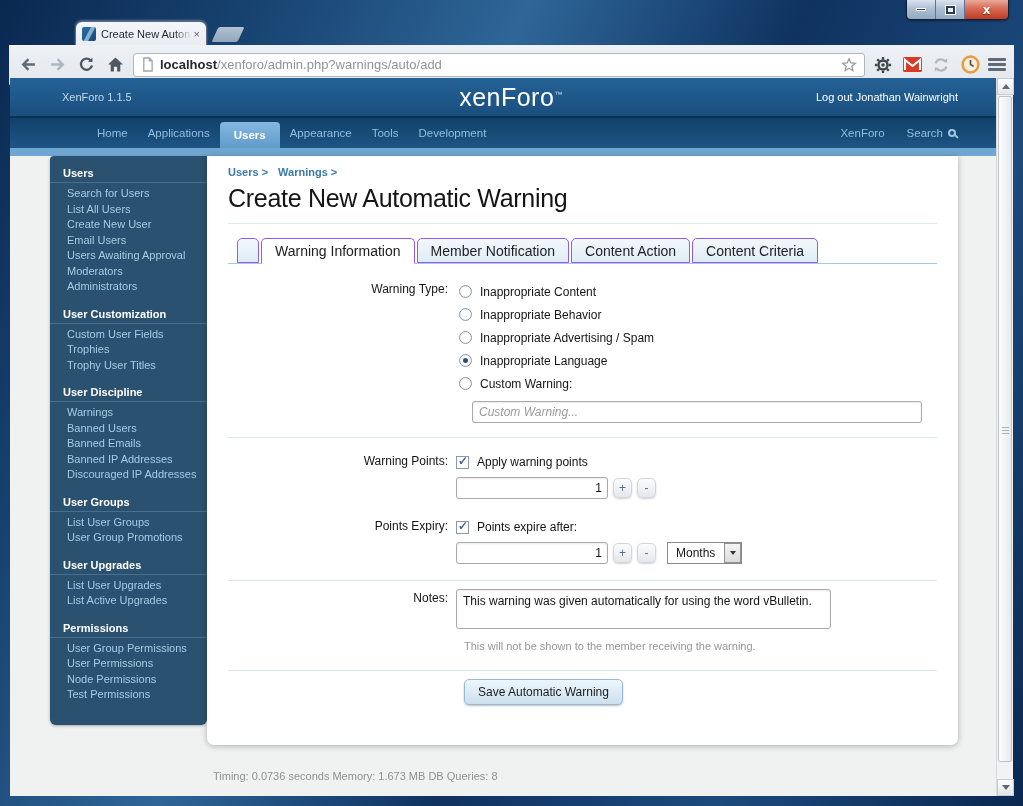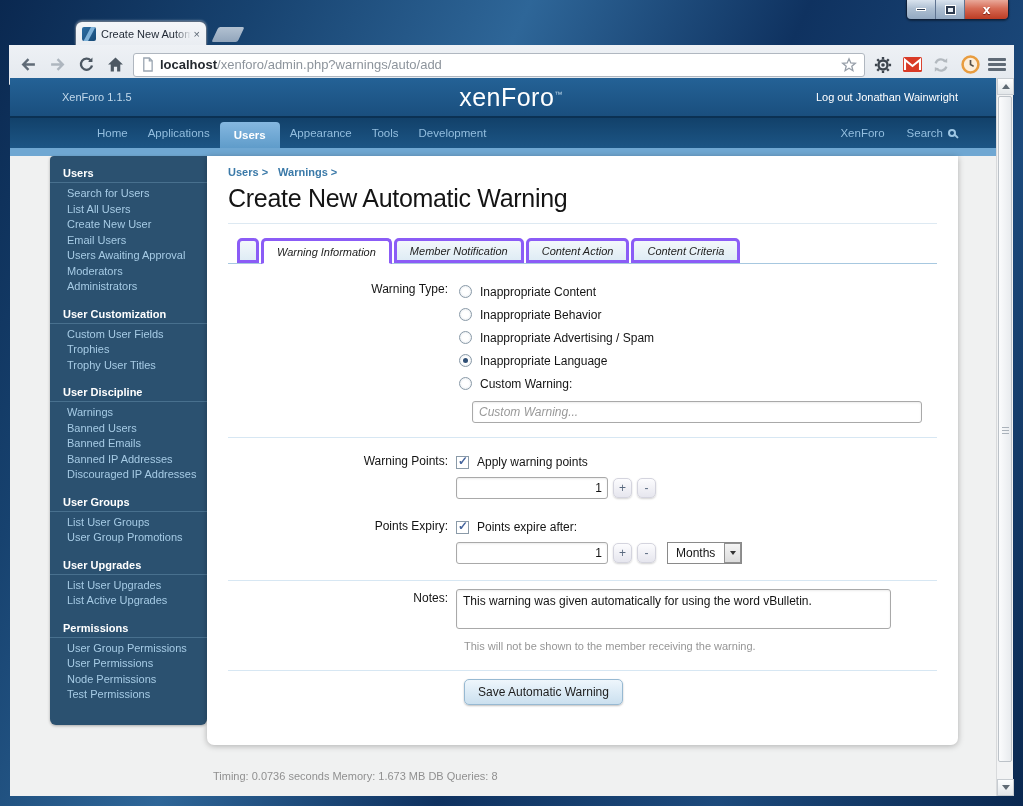--- a/index.html
+++ b/index.html
@@ -66,21 +66,21 @@
   .sb-section { margin-bottom:10px;}
   .sb-title { font-size:11px; font-weight:bold; color:#fff; padding:3px 12px 3px 13px; border-bottom:1px solid #48708e; margin-bottom:3px;}
   .sb-link { font-size:11px; color:#a6cbe5; padding:1px 10px 1px 17px; line-height:13.5px; cursor:pointer;}
   
   .panel { position:absolute; left:197px; top:0; width:751px; height:589px; background:#fff; border-radius:0 0 7px 7px; box-shadow:0 1px 6px rgba(0,0,0,.28); padding:8px 21px 0; }
   .breadcrumb { font-size:11px; font-weight:bold; color:#3a79a8; display:flex; gap:10px; margin-top:2px;}
   .crumb { cursor:pointer;}
   .page-title { font-size:25px; font-weight:500; color:#141414; margin:6px 0 10px; letter-spacing:-.3px;}
   .title-hr { border:none; border-top:1px solid #dde9f2; margin-bottom:13px;}
   .tabs { display:flex; align-items:flex-end; border-bottom:1px solid #a7c8e0; height:27px; padding-left:9px;}
-  .ftab { font-size:11px; color:#222; background:linear-gradient(#f3f8fb,#dfecf5); border:3px solid #8b5cf6; border-radius:5px 5px 0 0; height:25px; display:flex; align-items:center; padding:0 13px; margin-right:2px; position:relative; cursor:pointer;font-style:italic;}
+  .ftab { font-size:14px; color:#222; background:linear-gradient(#f3f8fb,#dfecf5); border:1px solid #8b5cf6; border-radius:5px 5px 0 0; height:25px; display:flex; align-items:center; padding:0 13px; margin-right:2px; position:relative; cursor:pointer;}
   .ftab.stub { width:22px; padding:0;}
   .ftab.on { background:#fff; border-bottom:1px solid #fff; margin-bottom:-1px; height:26px;}
   .form { padding-top:16px; font-size:12px; color:#141414;}
   .row { display:flex; }
   .row-label { width:228px; text-align:right; padding-right:8px; flex:none; padding-top:2px;}
   .row-ctrl { flex:1;}
   .radio-row { display:flex; align-items:center; height:23px; cursor:pointer;}
   .radio { width:13px; height:13px; border-radius:50%; border:1px solid #8a9aa8; background:radial-gradient(#fff 40%,#dfe5ea); margin:0 8px 0 3px; position:relative; flex:none;}
   .radio.on::after { content:''; position:absolute; left:3px; top:3px; width:5px; height:5px; border-radius:50%; background:#2f4f75;}
   .checkbox { width:13px; height:13px; border:1px solid #8a9aa8; background:#fff; margin:0 8px 0 0; position:relative; flex:none;}
@@ -94,21 +94,21 @@
   .step-btn { width:19px; height:20px; border-radius:5px; background:linear-gradient(#fcfcfe,#e6e6ee); border:1px solid #d4d4de; box-shadow:0 1px 2px rgba(0,0,0,.18); font-size:12px; color:#5b6b80; display:flex; align-items:center; justify-content:center; cursor:pointer;}
   .select { margin-left:6px; height:22px; background:#fff; border:1px solid #8a8a8a; display:flex; align-items:center; cursor:pointer;}
   .select-label { padding:0 8px; font-size:12px; color:#141414;}
   .select-btn { width:17px; height:20px; margin:0 0 0 1px; background:linear-gradient(#f4f4f4,#dcdcdc); border:1px solid #909090; display:flex; align-items:center; justify-content:center;}
   .select-arrow { width:0; height:0; border-left:3.5px solid transparent; border-right:3.5px solid transparent; border-top:4px solid #333;}
   .sep { border:none; border-top:1px solid #d7e7f3; }
   .sep.s1 { margin:0 0 14px;}
   .sep.s2 { margin:16px 0 8px;}
   .sep.s3 { margin:18px 0 0;}
   .gap18 { height:18px;}
-  textarea.notes { font-family:"Liberation Sans",sans-serif; width:435px; height:40px; border:1px solid #a9a9a9; border-radius:3px; box-shadow:inset 0 1px 2px rgba(0,0,0,.08); font-size:12px; color:#141414; padding:4px 6px; resize:none; outline:none;}
+  textarea.notes { font-family:"Liberation Sans",sans-serif; width:375px; height:40px; border:1px solid #a9a9a9; border-radius:3px; box-shadow:inset 0 1px 2px rgba(0,0,0,.08); font-size:12px; color:#141414; padding:4px 6px; resize:none; outline:none;}
   .hint { font-size:11px; color:#969696; margin:8px 0 0 236px;}
   .submit-row { padding:8px 0 0 236px;}
   .save-btn { font-family:"Liberation Sans",sans-serif; font-size:12px; color:#1c1c1c; background:linear-gradient(#eef6fc,#cbe0ef); border:1px solid #97b9d2; border-radius:5px; padding:5px 13px; box-shadow:0 1px 2px rgba(0,0,0,.25); cursor:pointer;}
   
   .xf-footer { position:absolute; left:197px; bottom:14px; width:751px; display:flex; justify-content:space-between; font-size:11px; color:#909090; padding:0 26px 0 6px;}
   svg { display:block; }
 </style>
 </head>
 <body>
 

